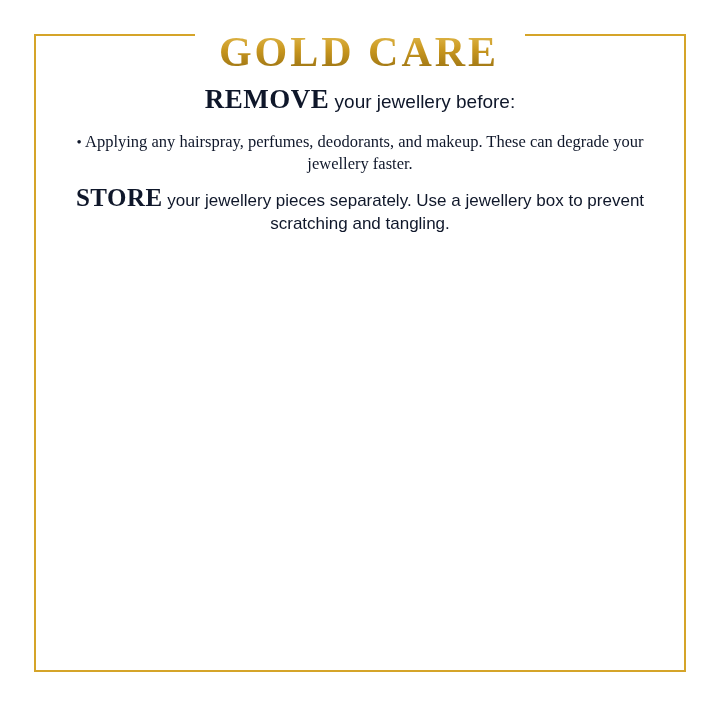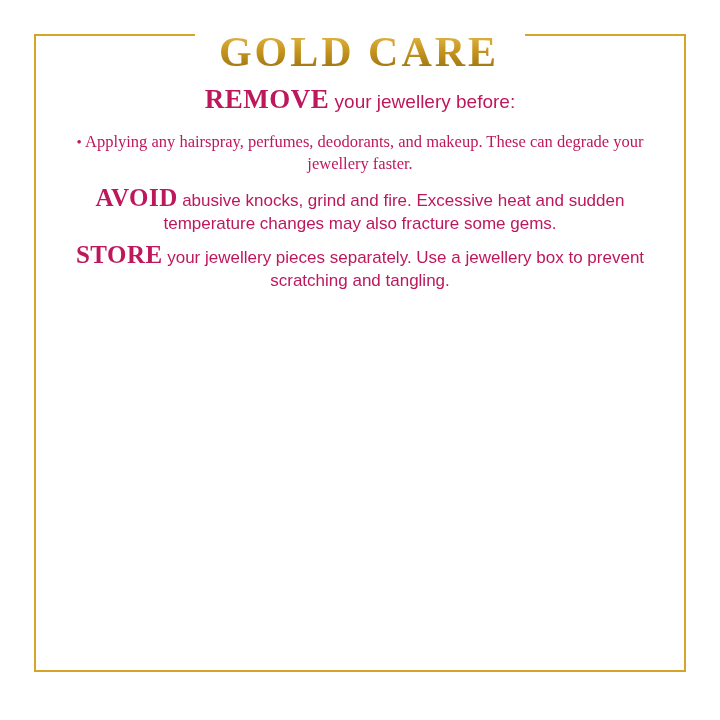--- a/index.html
+++ b/index.html
@@ -58,21 +58,21 @@
     color: #bb8f1e;
     -webkit-text-fill-color: transparent;
   }
   .content {
     position: absolute;
     left: 50px;
     right: 50px;
     top: 86px;
     bottom: 60px;
     text-align: center;
-    color: #be185d;
+    color: #0f172a;
     z-index: 4;
   }
   .lead {
     font-family: "Liberation Sans", sans-serif;
     font-size: 19px;
     line-height: 26px;
     margin-bottom: 10px;
   }
   .kw {
     font-family: "Liberation Serif", serif;
@@ -133,24 +133,20 @@
       <span>your jewellery before:</span>
     </div>
 
     <ul class="bullets">
       <li>
         <span class="dot">•</span>
         <span>Applying any hairspray, perfumes, deodorants, and makeup. These can degrade your jewellery faster.</span>
       </li>
     </ul>
 
-    <div class="section avoid">
-      <span class="kw-sm">AVOID</span>
-      <span class="body">abusive knocks, grind and fire. Excessive heat and sudden temperature changes may also fracture some gems.</span>
-    </div>
 
     <div class="section">
       <span class="kw-sm">STORE</span>
       <span class="body">your jewellery pieces separately. Use a jewellery box to prevent scratching and tangling.</span>
     </div>
 
     <div class="sec-spacer"></div>
 
 
     <div class="sec-spacer"></div>

